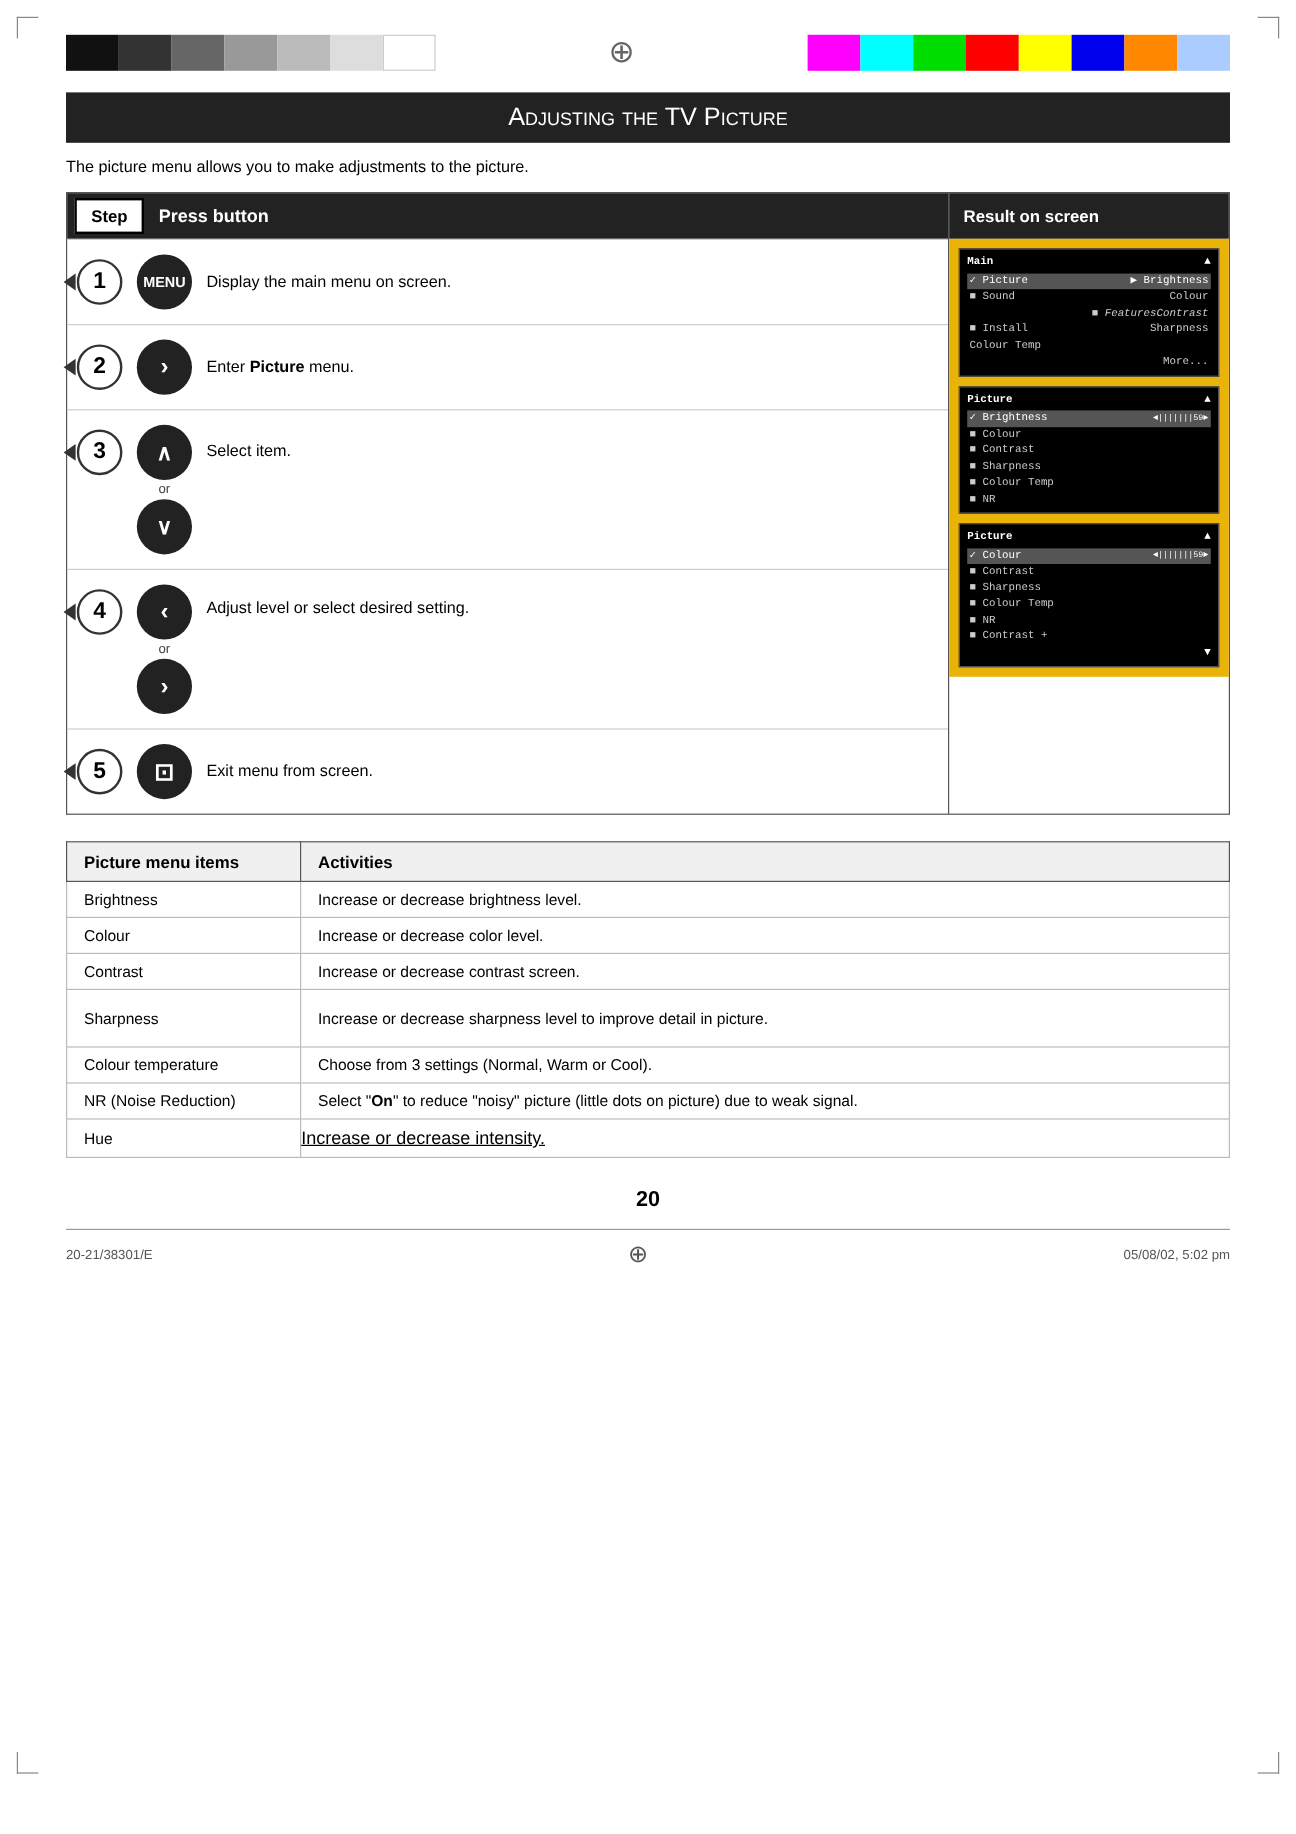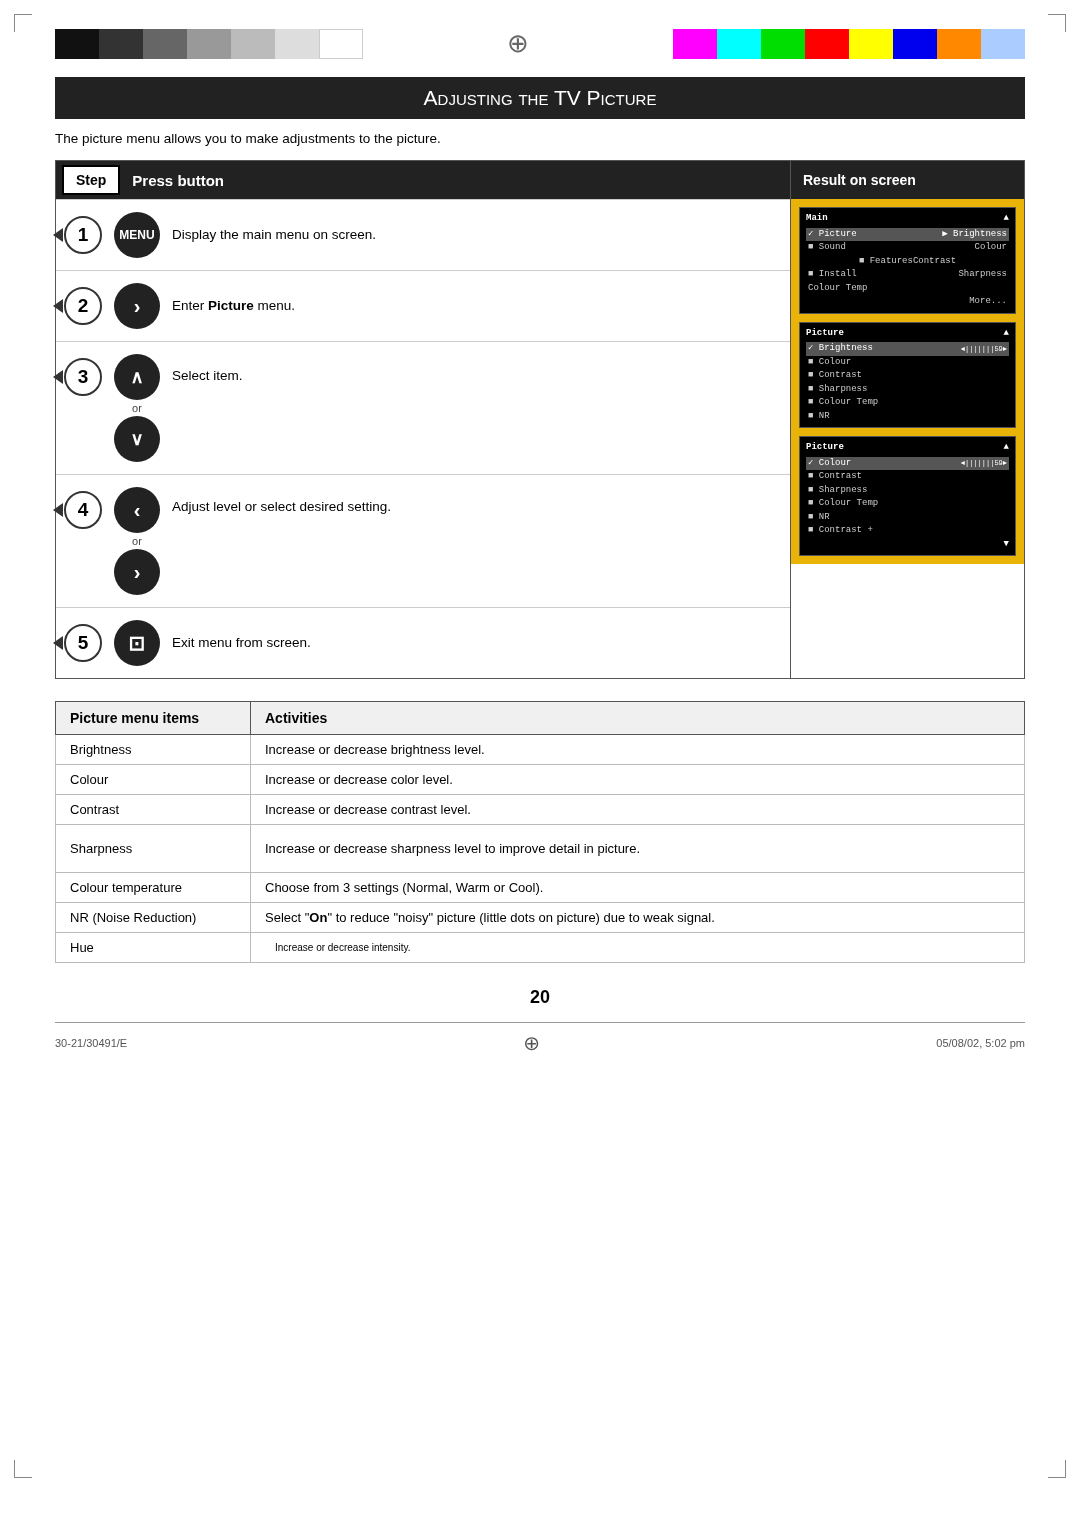--- a/index.html
+++ b/index.html
@@ -138,21 +138,21 @@
             <span>▲</span>
           </div>
           <div style="background:#555;display:flex;justify-content:space-between;padding:0 2px;">
             <span>✓ Picture</span>
             <span>▶ Brightness</span>
           </div>
           <div style="display:flex;justify-content:space-between;padding:0 2px;color:#ccc;">
             <span>■ Sound</span>
             <span>Colour</span>
           </div>
-          <div style="display:flex;justify-content:center;padding:0 2px;color:#ccc;">
+          <div style="display:flex;justify-content:flex-end;padding:0 2px;color:#ccc;font-style:italic;">
             <span>■ Features</span>
             <span>Contrast</span>
           </div>
           <div style="display:flex;justify-content:space-between;padding:0 2px;color:#ccc;">
             <span>■ Install</span>
             <span>Sharpness</span>
           </div>
           <div style="display:flex;justify-content:flex-start;padding:0 2px;color:#ccc;">
             <span>Colour Temp</span>
           </div>
@@ -210,43 +210,43 @@
         <tr>
           <td style="padding:7px 14px;border:1px solid #bbb;font-size:13px;">Brightness</td>
           <td style="padding:7px 14px;border:1px solid #bbb;font-size:13px;">Increase or decrease brightness level.</td>
         </tr>
         <tr>
           <td style="padding:7px 14px;border:1px solid #bbb;font-size:13px;">Colour</td>
           <td style="padding:7px 14px;border:1px solid #bbb;font-size:13px;">Increase or decrease color level.</td>
         </tr>
         <tr>
           <td style="padding:7px 14px;border:1px solid #bbb;font-size:13px;">Contrast</td>
-          <td style="padding:7px 14px;border:1px solid #bbb;font-size:13px;">Increase or decrease contrast level.</td>
+          <td style="padding:7px 14px;border:1px solid #bbb;font-size:13px;">Increase or decrease contrast screen.</td>
         </tr>
         <tr>
           <td style="padding:7px 14px;border:1px solid #bbb;font-size:13px;">Sharpness</td>
           <td style="padding:16px 14px;border:1px solid #bbb;font-size:13px;">Increase or decrease sharpness level to improve detail in picture.</td>
         </tr>
         <tr>
           <td style="padding:7px 14px;border:1px solid #bbb;font-size:13px;">Colour temperature</td>
           <td style="padding:7px 14px;border:1px solid #bbb;font-size:13px;">Choose from 3 settings (Normal, Warm or Cool).</td>
         </tr>
         <tr>
           <td style="padding:7px 14px;border:1px solid #bbb;font-size:13px;">NR (Noise Reduction)</td>
           <td style="padding:7px 14px;border:1px solid #bbb;font-size:13px;">Select "<b>On</b>" to reduce "noisy" picture (little dots on picture) due to weak signal.</td>
         </tr>
         <tr>
           <td style="padding:7px 14px;border:1px solid #bbb;font-size:13px;">Hue</td>
-          <td style="padding:7px 24px;border:1px solid #bbb;font-size:10px;">Increase or decrease intensity.</td>
+          <td style="padding:7px 0;border:1px solid #bbb;font-size:15px;text-decoration:underline;">Increase or decrease intensity.</td>
         </tr>
       </tbody>
     </table>
   </div>
 
   <div style="text-align:center;font-size:18px;font-weight:bold;margin:24px 0 14px 0;">20</div>
 
   <div style="display:flex;justify-content:space-between;align-items:center;margin:0 55px 30px 55px;border-top:1px solid #999;padding-top:8px;font-size:11px;color:#555;">
-    <span>30-21/30491/E</span>
+    <span>20-21/38301/E</span>
     <span style="font-size:20px;">⊕</span>
     <span>05/08/02, 5:02 pm</span>
   </div>
 
 </div>
 
 </body></html>

